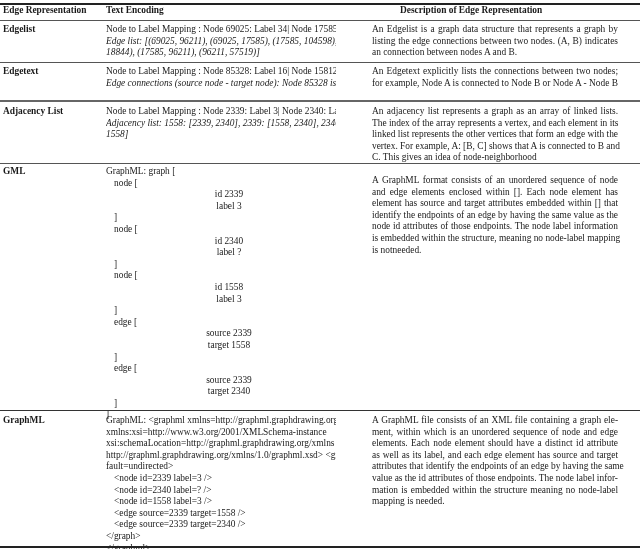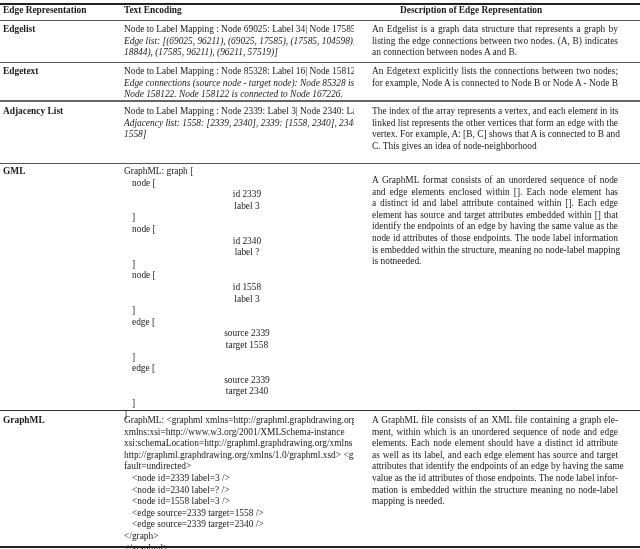--- a/index.html
+++ b/index.html
@@ -9,21 +9,21 @@
     color: #1a1a1a;
     font-size: 9.4px;
     line-height: 11.6px;
     position: relative;
   }
   .table { position: absolute; left: 0; top: 0; width: 640px; }
   .rule-top { position: absolute; left: 0; width: 640px; height: 2px; background: #222; }
   .rule-mid { position: absolute; left: 0; width: 640px; height: 1px; background: #555; }
   .row { position: absolute; left: 0; width: 640px; }
   .c1 { position: absolute; left: 3px; width: 100px; font-weight: bold; }
-  .c2 { position: absolute; left: 124px; width: 230px; }
+  .c2 { position: absolute; left: 106px; width: 230px; }
   .c3 { position: absolute; left: 372px; width: 246px; text-align: justify; }
   .hdr { font-weight: bold; }
   .line { white-space: nowrap; overflow: hidden; }
   .it { font-style: italic; }
   .ind1 { padding-left: 8px; }
   .ind2 { padding-left: 16px; text-align: center; }
   .desc-line { white-space: nowrap; text-align: justify; text-align-last: justify; }
   .desc-last { white-space: nowrap; }
 </style>
 </head>
@@ -54,38 +54,38 @@
     </div>
   </div>
 
   <div class="rule-mid" style="top:62px"></div>
 
   <div class="row" style="top:66px">
     <div class="c1">Edgetext</div>
     <div class="c2">
       <div class="line">Node to Label Mapping : Node 85328: Label 16| Node 158122: Label ?|...</div>
       <div class="line it">Edge connections (source node - target node): Node 85328 is connected to</div>
-      <div class="line it">Node 158122. Node 158122 is connected to Node 167226.</div>
     </div>
     <div class="c3">
       <div class="desc-line">An Edgetext explicitly lists the connections between two nodes;</div>
       <div class="desc-line">for example, Node A is connected to Node B or Node A - Node B</div>
     </div>
   </div>
 
   <div class="rule-mid" style="top:100px;height:2px;background:#666"></div>
 
   <div class="row" style="top:106px">
     <div class="c1">Adjacency List</div>
     <div class="c2">
       <div class="line">Node to Label Mapping : Node 2339: Label 3| Node 2340: Label ?|...</div>
       <div class="line it">Adjacency list: 1558: [2339, 2340], 2339: [1558, 2340], 2340: [2339,</div>
       <div class="line it">1558]</div>
     </div>
     <div class="c3">
+      <div class="desc-line">An adjacency list represents a graph as an array of linked lists.</div>
       <div class="desc-line">The index of the array represents a vertex, and each element in its</div>
       <div class="desc-line">linked list represents the other vertices that form an edge with the</div>
       <div class="desc-line">vertex. For example, A: [B, C] shows that A is connected to B and</div>
       <div class="desc-last">C. This gives an idea of node-neighborhood</div>
     </div>
   </div>
 
   <div class="rule-mid" style="top:163px"></div>
 
   <div class="row" style="top:166px">
@@ -110,21 +110,20 @@
       <div class="line ind1">]</div>
       <div class="line ind1">edge [</div>
       <div class="line ind2">source 2339</div>
       <div class="line ind2">target 2340</div>
       <div class="line ind1">]</div>
       <div class="line">]</div>
     </div>
     <div class="c3" style="top:9px">
       <div class="desc-line">A GraphML format consists of an unordered sequence of node</div>
       <div class="desc-line">and edge elements enclosed within [].  Each node element has</div>
-      <div class="desc-line">a distinct id and label attribute contained within [].  Each edge</div>
       <div class="desc-line">element has source and target attributes embedded within [] that</div>
       <div class="desc-line">identify the endpoints of an edge by having the same value as the</div>
       <div class="desc-line">node id attributes of those endpoints. The node label information</div>
       <div class="desc-line">is embedded within the structure, meaning no node-label mapping</div>
       <div class="desc-last">is notneeded.</div>
     </div>
   </div>
 
   <div class="rule-mid" style="top:410px;background:#333"></div>
 

